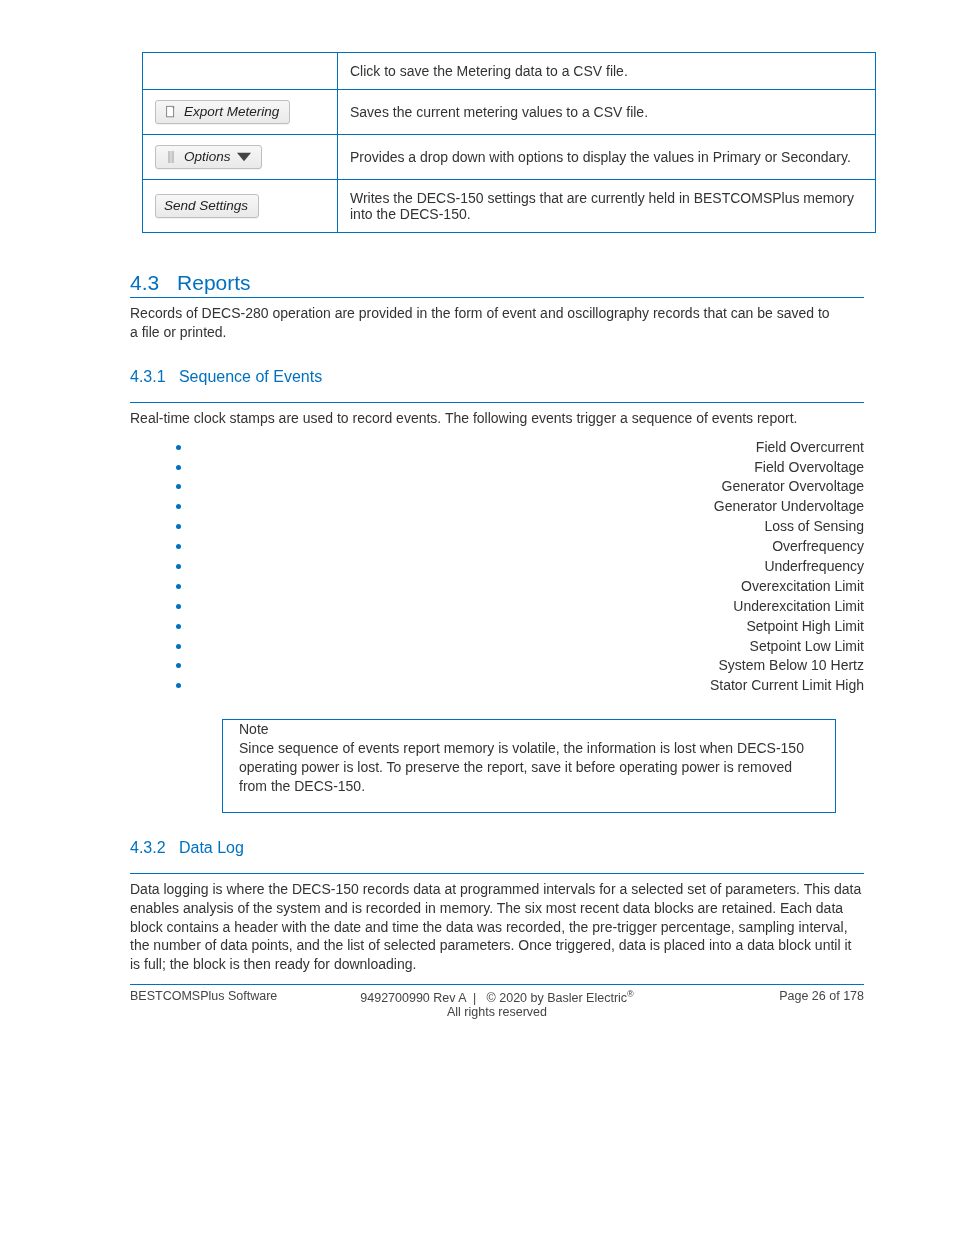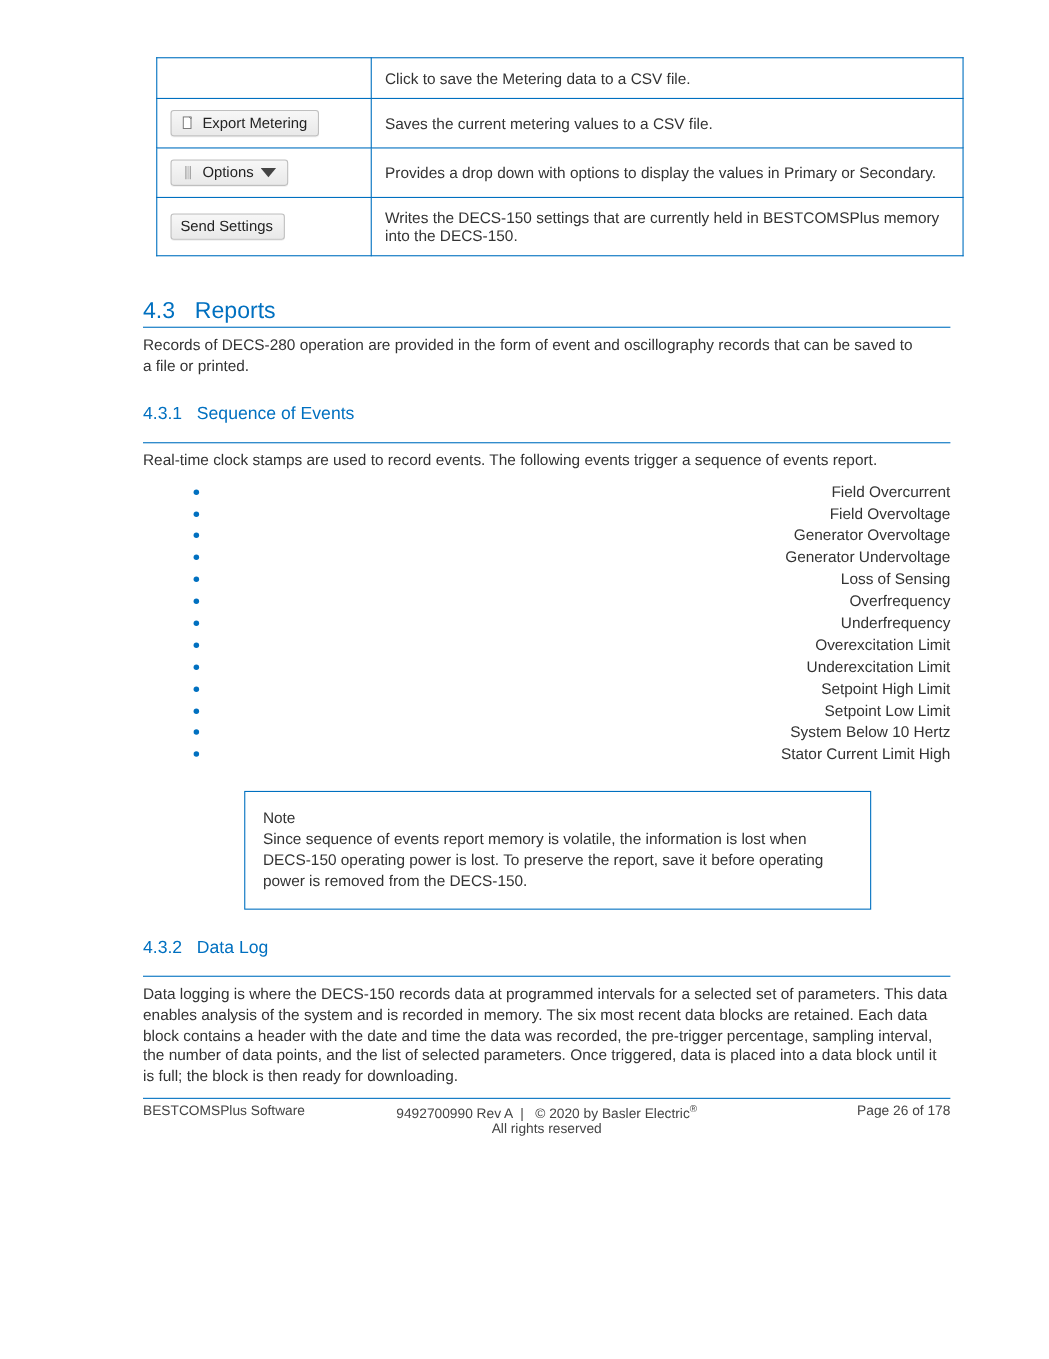--- a/index.html
+++ b/index.html
@@ -47,20 +47,21 @@
   table.buttons-table td {
     border: 1.5px solid #0070c0;
     vertical-align: middle;
     padding: 10px 12px;
     font-size: 14px;
     color: #333;
   }
   table.buttons-table td.btn-cell {
     width: 170px;
     text-align: left;
+    font-style: italic;
   }
   .ui-btn {
     display: inline-flex;
     align-items: center;
     gap: 6px;
     background: linear-gradient(#f7f7f7, #e9e9e9);
     border: 1px solid #bfbfbf;
     border-radius: 3px;
     padding: 3px 10px 4px 8px;
     font-size: 13.5px;
@@ -88,23 +89,23 @@
     position: absolute;
     left: 0;
     top: 7px;
     width: 5px;
     height: 5px;
     background: #0070c0;
     border-radius: 50%;
   }
   .note-box {
     border: 1.2px solid #0070c0;
-    width: 570px;
+    width: 614px;
     margin: 24px 0 12px 92px;
-    padding: 14px 16px 16px 16px;
+    padding: 0 16px 16px 16px;
     box-sizing: border-box;
     font-size: 14px;
     line-height: 1.35;
     color: #333;
   }
   .note-box .note-label {
     display: block;
     color: #333;
     font-weight: 400;
   }

